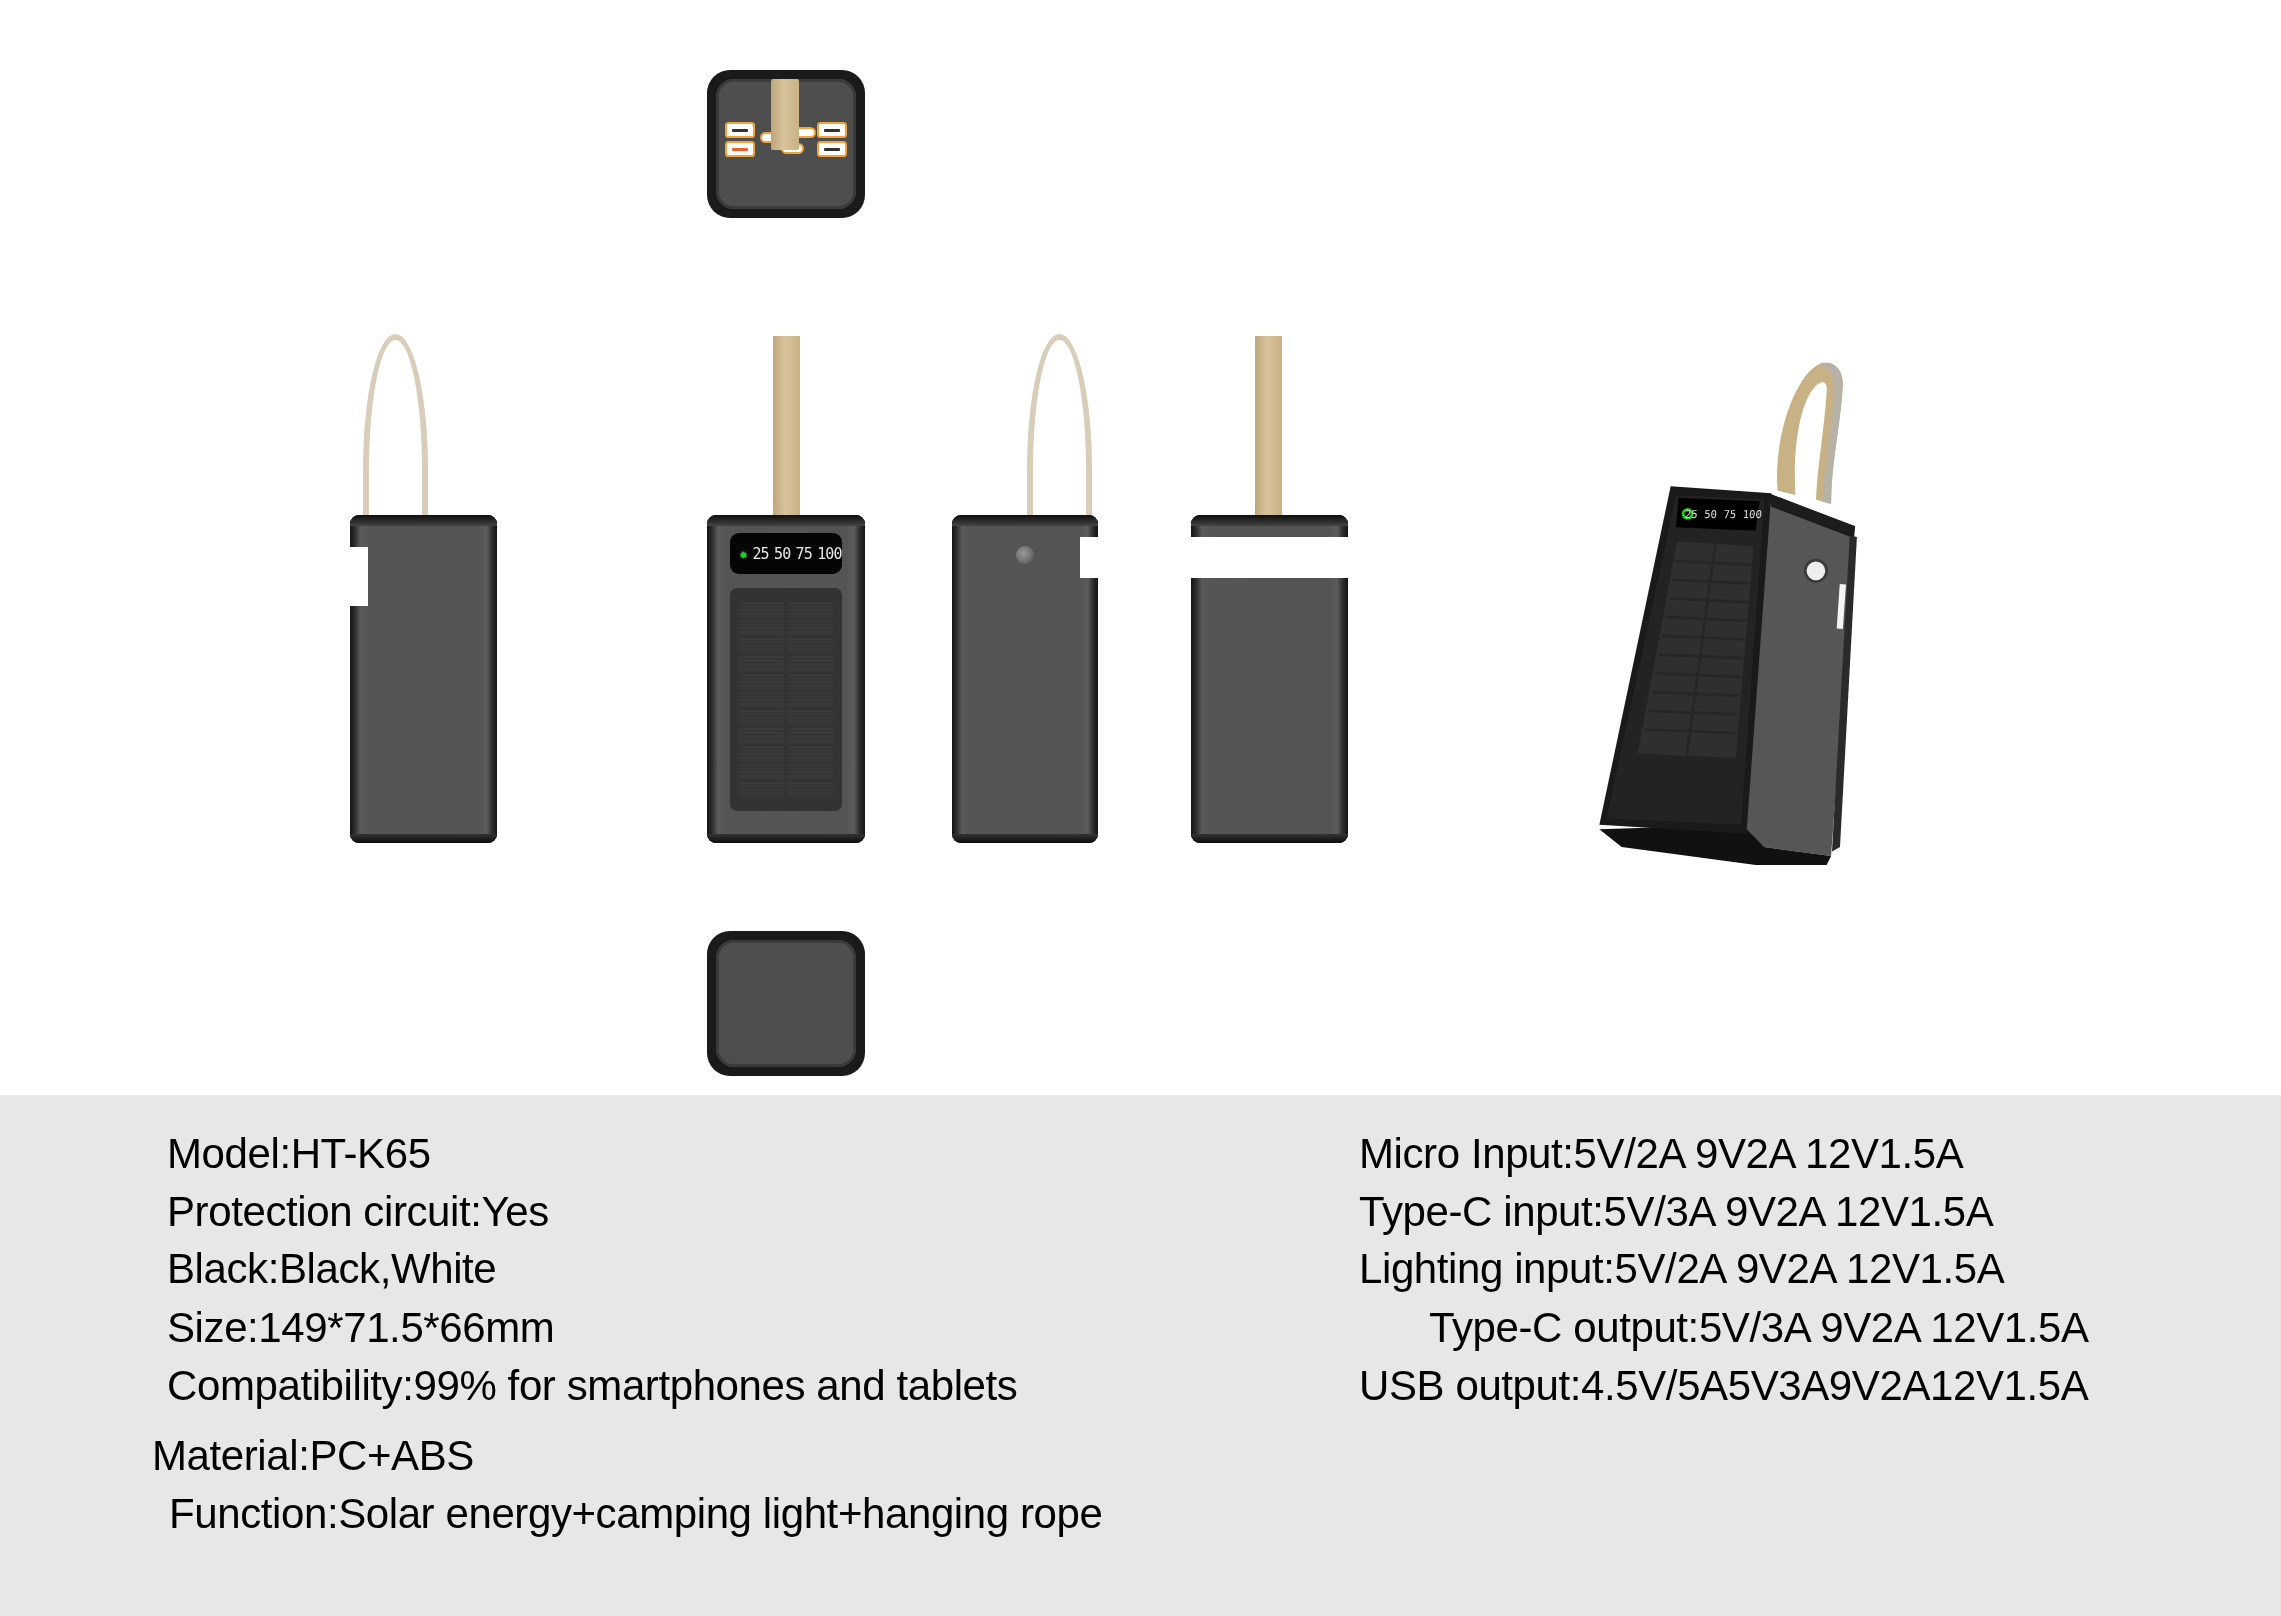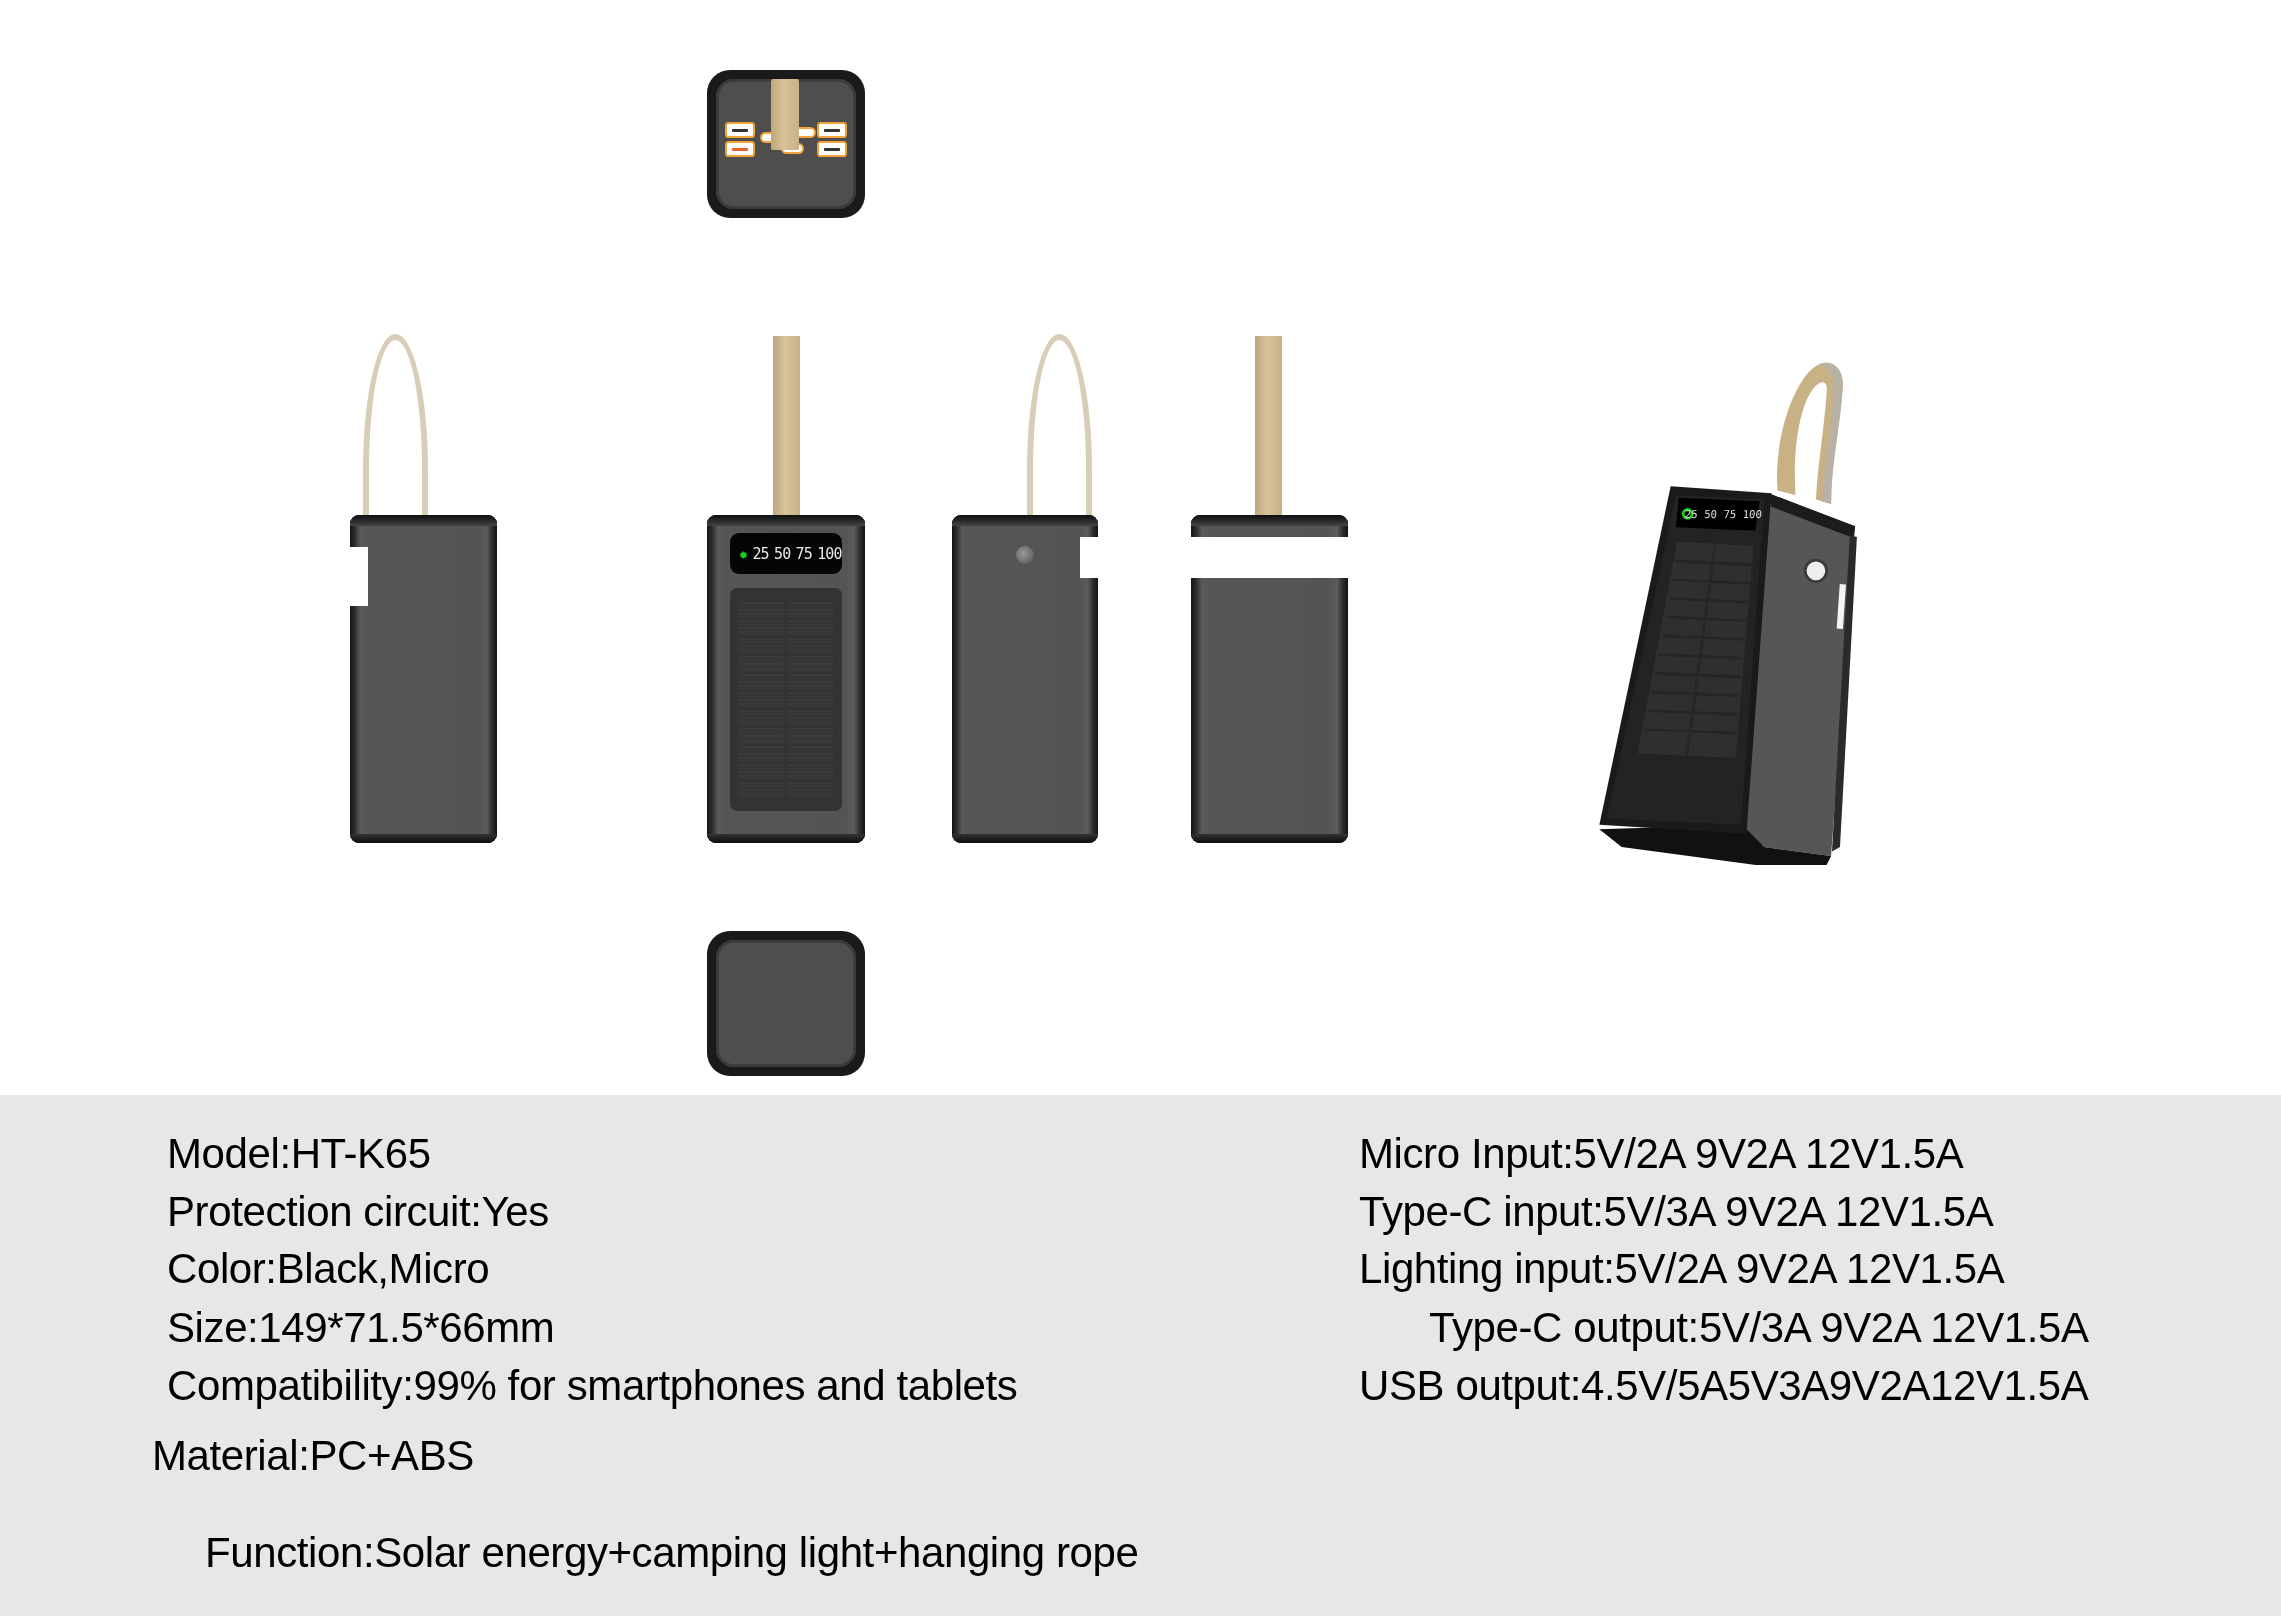--- a/index.html
+++ b/index.html
@@ -204,24 +204,24 @@
     <line x1="74" y1="386" x2="172" y2="390"></line>
     <line x1="70" y1="407" x2="170" y2="411"></line>
     <line x1="66" y1="428" x2="169" y2="432"></line>
   </g>
 </svg>
 
 <div class="spec-panel"></div>
 
 <div class="spec" style="left:167px;top:1133px;">Model:HT-K65</div>
 <div class="spec" style="left:167px;top:1191px;">Protection circuit:Yes</div>
-<div class="spec" style="left:167px;top:1248px;">Color:Black,Micro</div>
+<div class="spec" style="left:167px;top:1248px;">Black:Black,White</div>
 <div class="spec" style="left:167px;top:1307px;">Size:149*71.5*66mm</div>
 <div class="spec" style="left:167px;top:1365px;">Compatibility:99% for smartphones and tablets</div>
 <div class="spec" style="left:152px;top:1435px;">Material:PC+ABS</div>
-<div class="spec" style="left:169px;top:1532px;margin-left:36px;">Function:Solar energy+camping light+hanging rope</div>
+<div class="spec" style="left:169px;top:1493px;">Function:Solar energy+camping light+hanging rope</div>
 
 <div class="spec" style="left:1359px;top:1133px;">Micro Input:5V/2A 9V2A 12V1.5A</div>
 <div class="spec" style="left:1359px;top:1191px;">Type-C input:5V/3A 9V2A 12V1.5A</div>
 <div class="spec" style="left:1359px;top:1248px;">Lighting input:5V/2A 9V2A 12V1.5A</div>
 <div class="spec" style="left:1429px;top:1307px;">Type-C output:5V/3A 9V2A 12V1.5A</div>
 <div class="spec" style="left:1359px;top:1365px;">USB output:4.5V/5A5V3A9V2A12V1.5A</div>
 
 
 </body></html>

